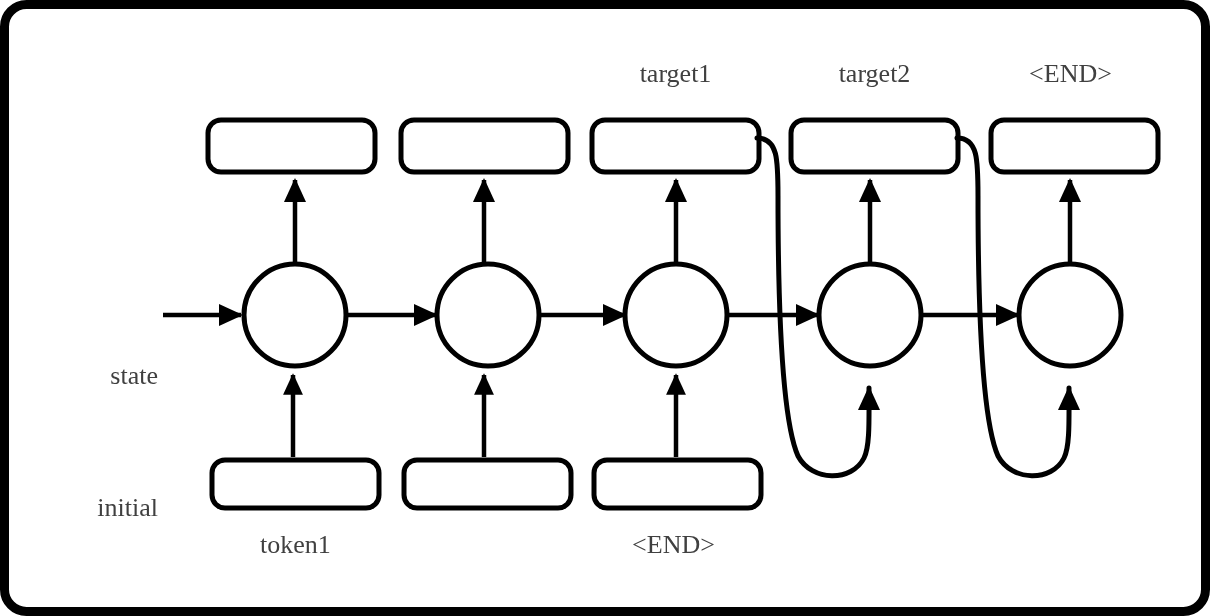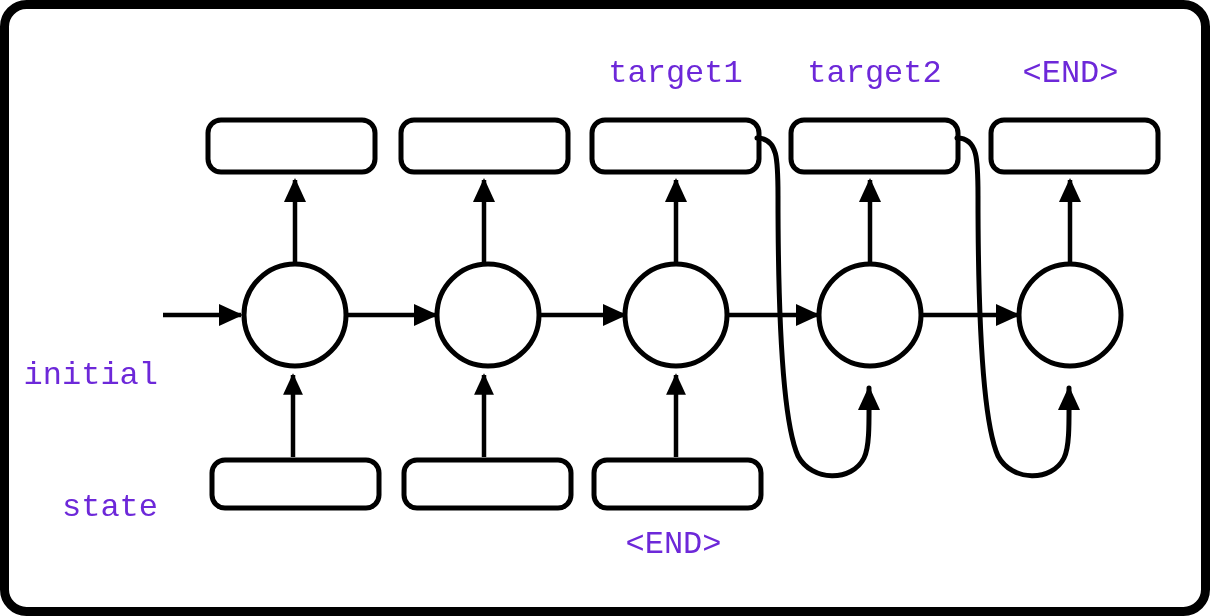--- a/index.html
+++ b/index.html
@@ -17,24 +17,24 @@
   }
   #frame-svg {
     position: absolute;
     top: 0;
     left: 0;
     width: 1210px;
     height: 616px;
   }
   .diagram-label {
     position: absolute;
-    font-family: Liberation Mono, monospace;
-    font-size: 32px;
+    font-family: Liberation Serif, serif;
+    font-size: 26px;
     line-height: 44px;
-    color: #6d28d9;
+    color: #404040;
     white-space: pre;
     text-align: center;
     user-select: none;
   }
   .label-initial {
     text-align: right;
   }
 </style>
 </head>
 <body>
@@ -94,31 +94,32 @@
              C 870 446 869 420 869 388" fill="none" stroke="#000000" stroke-width="5" stroke-linecap="round" marker-end="url(#arrowSmall)"></path>
 
     <path d="M 957 138
              C 978 138 978 160 978 196
              C 978 300 982 420 998 456
              C 1012 482 1052 482 1064 458
              C 1070 446 1069 420 1069 388" fill="none" stroke="#000000" stroke-width="5" stroke-linecap="round" marker-end="url(#arrowSmall)"></path>
   </svg>
 
   <div class="diagram-label label-initial" style="left: 18px; top: 266px; width: 140px;">
+    <div>state</div>
     <div>initial</div>
-    <div>state</div>
   </div>
 
   <div class="diagram-label" style="left: 208px; top: 52px; width: 167px;"></div>
 
   <div class="diagram-label" style="left: 401px; top: 52px; width: 167px;"></div>
 
   <div class="diagram-label" style="left: 592px; top: 52px; width: 167px;">target1</div>
 
   <div class="diagram-label" style="left: 791px; top: 52px; width: 167px;">target2</div>
 
   <div class="diagram-label" style="left: 987px; top: 52px; width: 167px;">&lt;END&gt;</div>
 
+  <div class="diagram-label" style="left: 212px; top: 523px; width: 167px;">token1</div>
 
 
   <div class="diagram-label" style="left: 590px; top: 523px; width: 167px;">&lt;END&gt;</div>
 
 </div>
 
 </body></html>

